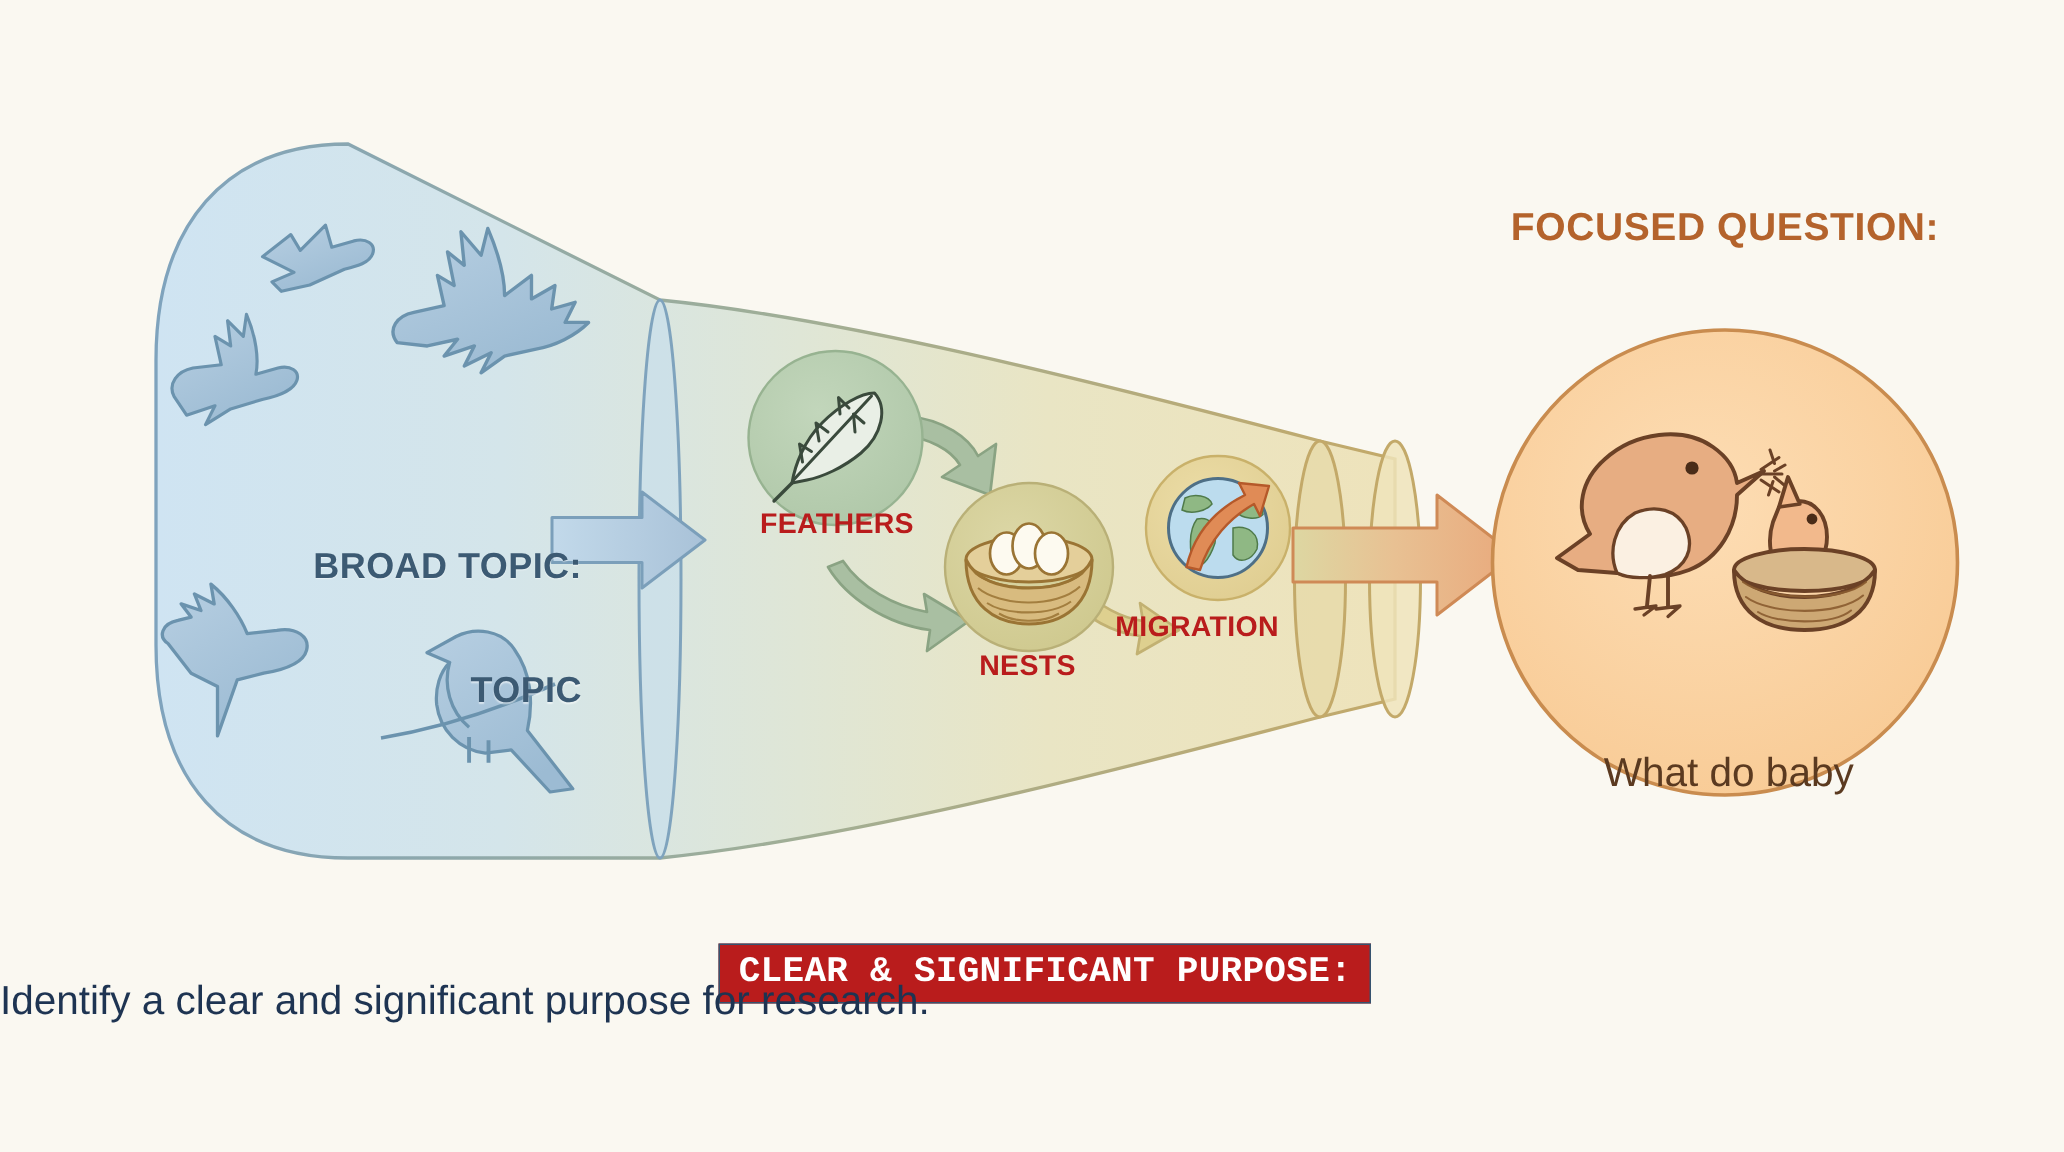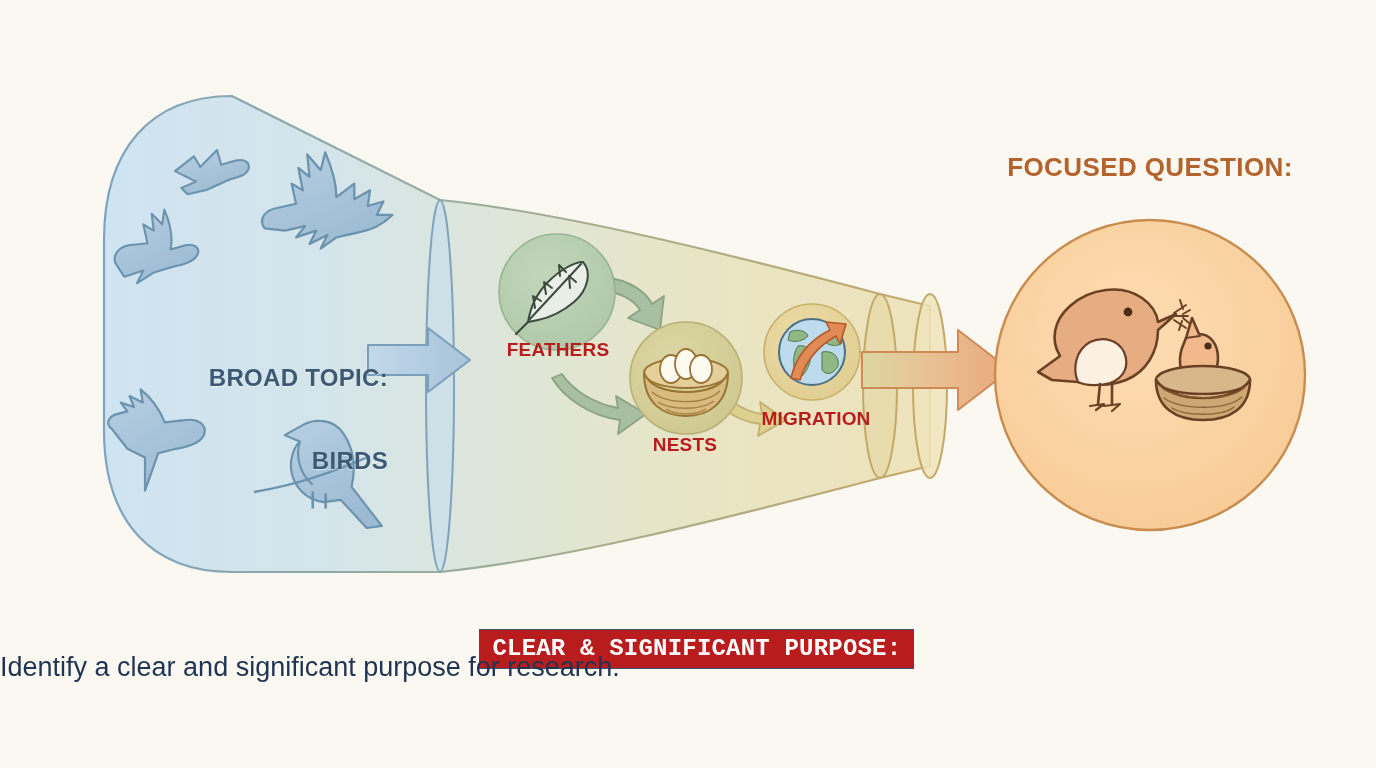--- a/index.html
+++ b/index.html
@@ -44,25 +44,25 @@
   }
   .node-label {
     text-align: center;
     font-size: 19px;
     font-weight: bold;
     color: #b91c1c;
     letter-spacing: 0.2px;
   }
   .label-feathers { left: 468px; top: 339px; width: 180px; }
   .label-nests    { left: 600px; top: 434px; width: 170px; text-align: center; }
-  .label-migration{ left: 733px; top: 408px; width: 166px; }
+  .label-migration{ left: 715px; top: 408px; width: 166px; }
 
   .focused-head {
     left: 975px;
-    top: 152px;
+    top: 136px;
     width: 350px;
     text-align: center;
     font-size: 26px;
     font-weight: bold;
     letter-spacing: 0.4px;
     color: #b4632c;
   }
   .focused-q {
     left: 1020px;
     top: 433px;
@@ -359,30 +359,31 @@
       <g stroke="#8a5c30" stroke-width="1.4" fill="none" opacity="0.9">
         <path d="M 1162 388 C 1178 400, 1228 402, 1244 388"></path>
         <path d="M 1164 398 C 1180 410, 1226 411, 1242 397"></path>
         <path d="M 1172 408 C 1184 416, 1222 417, 1234 407"></path>
       </g>
     </g>
   </svg>
 
   <div class="txt broad-topic">
     <div>BROAD TOPIC:</div>
-    <div>BIRDS</div>
+    <div>TOPIC</div>
   </div>
 
   <div class="txt node-label label-feathers">FEATHERS</div>
   <div class="txt node-label label-nests">NESTS</div>
   <div class="txt node-label label-migration">MIGRATION</div>
 
   <div class="txt focused-head">FOCUSED QUESTION:</div>
 
   <div class="txt focused-q">
+    <div>What do baby</div>
   </div>
 
   <div class="txt purpose-banner">
     <span class="chip">CLEAR &amp; SIGNIFICANT PURPOSE:</span>
   </div>
 
   <div class="txt purpose-sub">Identify a clear and significant purpose for research.</div>
 
 </div>
 

